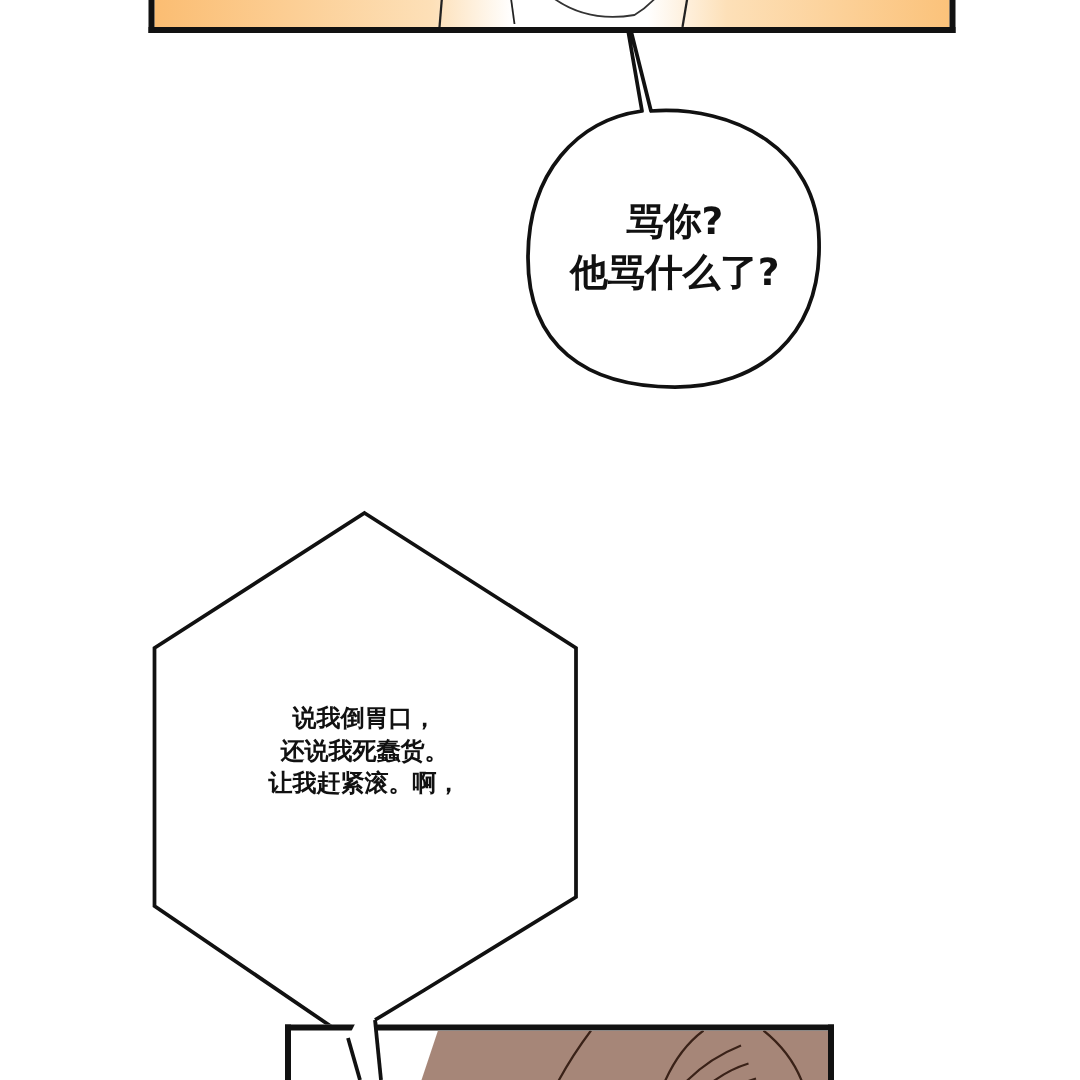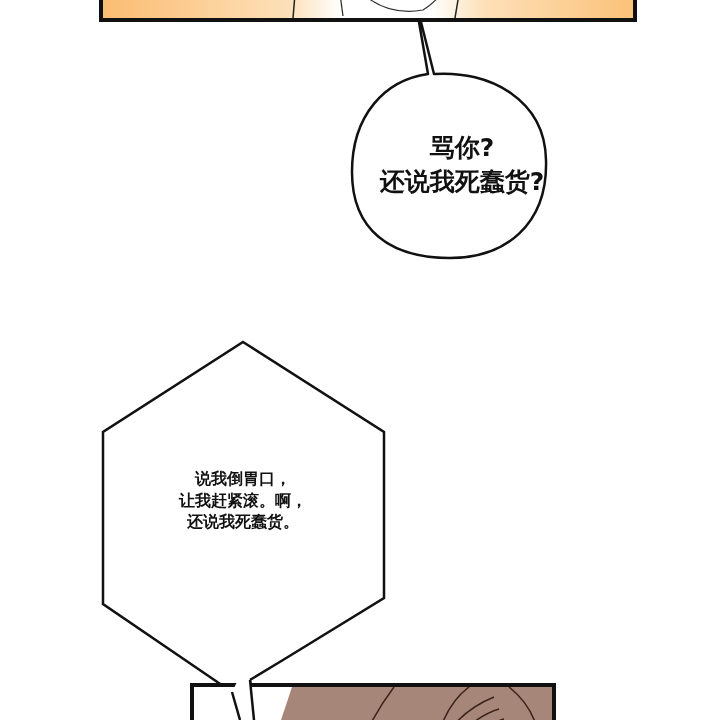--- a/index.html
+++ b/index.html
@@ -14,21 +14,21 @@
       background: linear-gradient(90deg, #fbbd72 0%, #fde0b8 35%, #ffffff 45%, #ffffff 62%, #fde0b8 72%, #fbc27a 100%);
       box-sizing: content-box;
     }
     .panel-top svg { position: absolute; left: 0; top: 0; }
     .bubble-svg { position: absolute; left: 0; top: 0; }
     .bubble-text {
       position: absolute; text-align: center; color: #111;
       font-weight: bold; line-height: 1.35;
     }
     .round-text {
-      left: 355px; top: 131px; width: 190px; font-size: 25px; padding-left: 12px;
+      left: 355px; top: 131px; width: 190px; font-size: 25px;
     }
     .hex-text {
       left: 103px; top: 468px; width: 280px; font-size: 16px;
     }
     .panel-bottom {
       position: absolute; left: 190px; top: 683px; width: 358px; height: 60px;
       border: 4px solid #111; border-bottom: none;
       background: #ffffff; overflow: hidden;
     }
     .panel-bottom svg { position: absolute; left: 0; top: 0; }
@@ -52,27 +52,27 @@
            C 548 225, 505 258, 450 258
            C 390 258, 352 230, 352 172
            C 352 115, 385 80, 428 74
            L 419 22 Z" fill="#ffffff" stroke="#111" stroke-width="2.5" stroke-linejoin="round"></path>
 
   <path d="M243 342 L384 432 L384 598 L283 660 L250 680 L254 716 L240 715 L232 692 L103 604 L103 432 Z" fill="#ffffff" stroke="#111" stroke-width="2.5" stroke-linejoin="miter"></path>
 </svg>
 
 <div class="bubble-text round-text">
   <div>骂你?</div>
-  <div>还说我死蠢货?</div>
+  <div>他骂什么了?</div>
 </div>
 
 <div class="bubble-text hex-text">
   <div>说我倒胃口，</div>
+  <div>还说我死蠢货。</div>
   <div>让我赶紧滚。啊，</div>
-  <div>还说我死蠢货。</div>
 </div>
 
 <div class="panel-bottom">
   <svg width="358" height="60">
     <polygon points="98,0 358,0 358,60 78,60" fill="#a68678"></polygon>
     <path d="M200 0 Q185 20 175 40" stroke="#3a2218" stroke-width="1.5" fill="none"></path>
     <path d="M275 0 Q255 15 245 45" stroke="#3a2218" stroke-width="1.5" fill="none"></path>
     <path d="M300 10 Q275 20 258 40" stroke="#3a2218" stroke-width="1.5" fill="none"></path>
     <path d="M305 22 Q285 28 265 48" stroke="#3a2218" stroke-width="1.5" fill="none"></path>
     <path d="M310 32 Q290 38 272 55" stroke="#3a2218" stroke-width="1.5" fill="none"></path>

